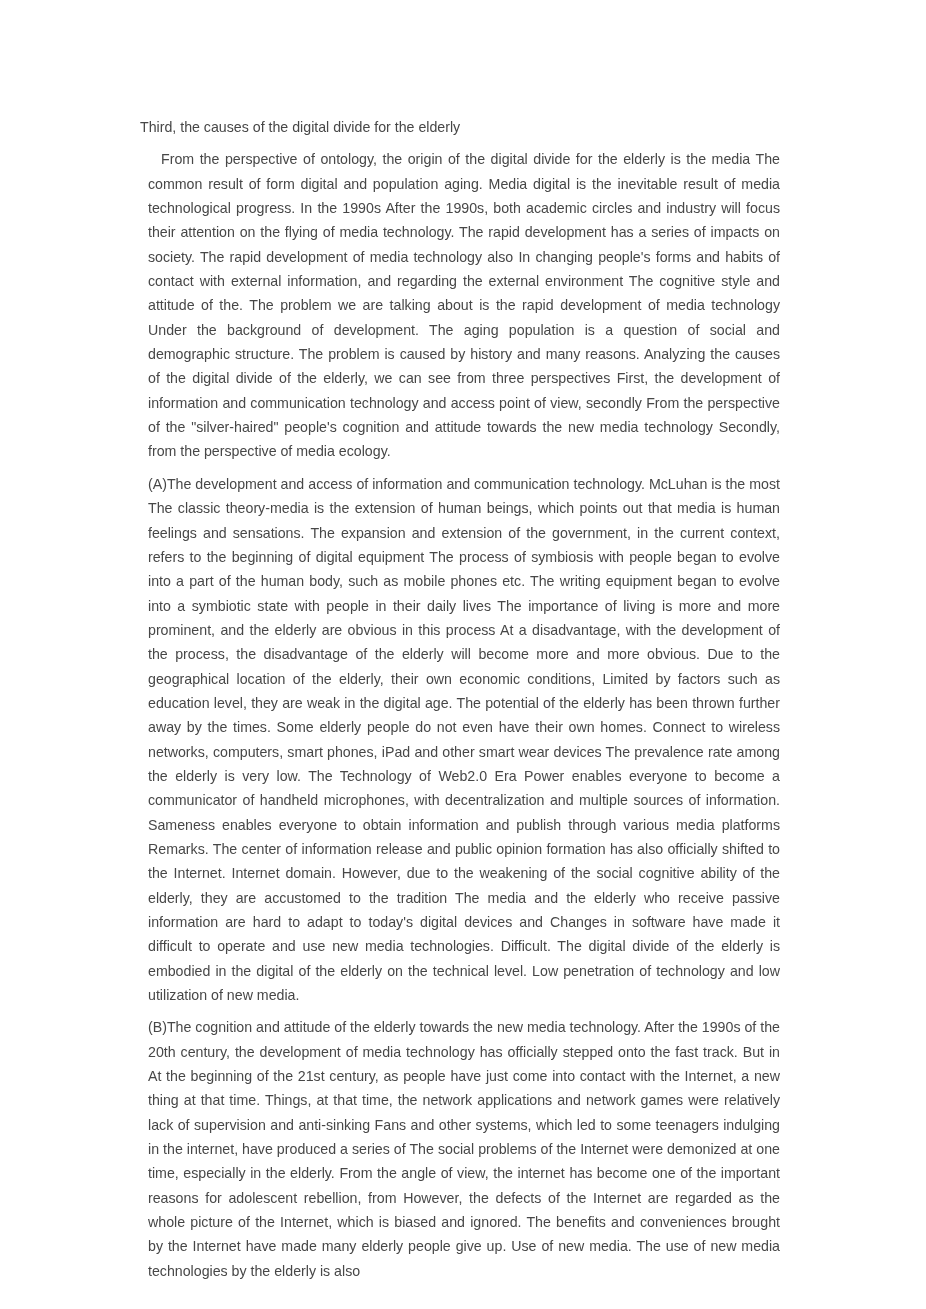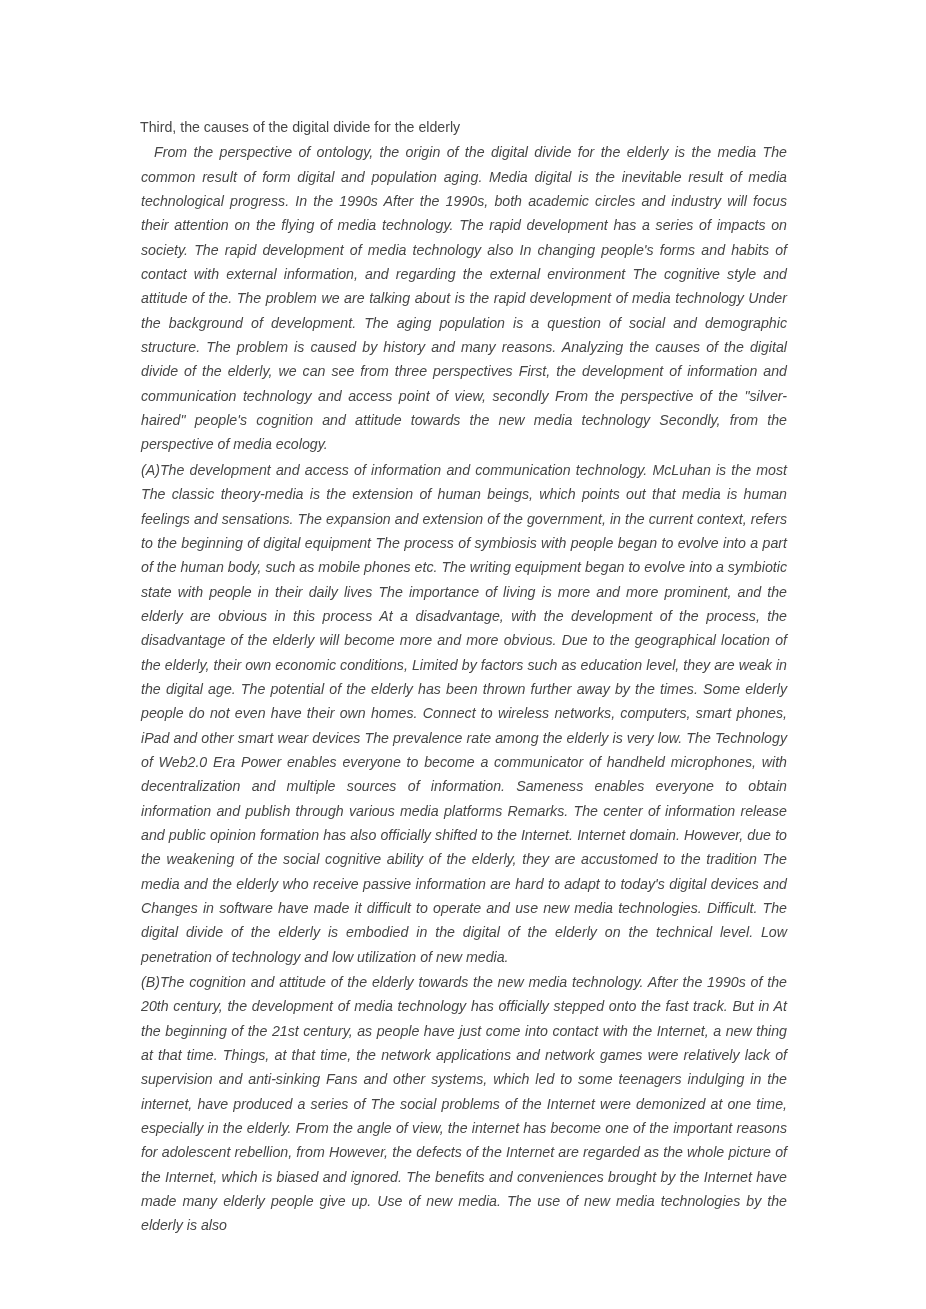--- a/index.html
+++ b/index.html
@@ -25,24 +25,23 @@
     font-size: 14.2px;
     line-height: 24.35px;
   }
   .heading {
     margin: 0;
     text-align: left;
     font-weight: normal;
     font-size: 14.2px;
   }
   .para {
-    margin: 1px;
+    margin: 8px;
     text-align: justify;
     text-justify: inter-word;
-    font-style: italic;
   }
   .para.first-indent {
     text-indent: 13px;
   }
 </style>
 </head>
 <body>
 
 <div class="page">
   <div class="content">

